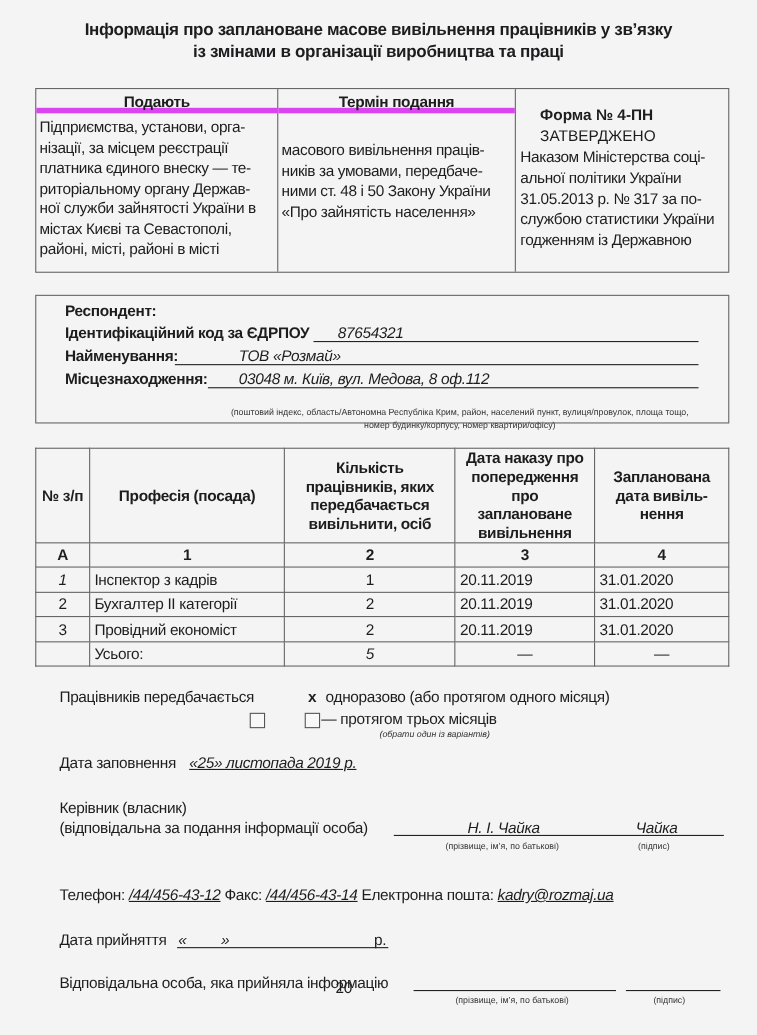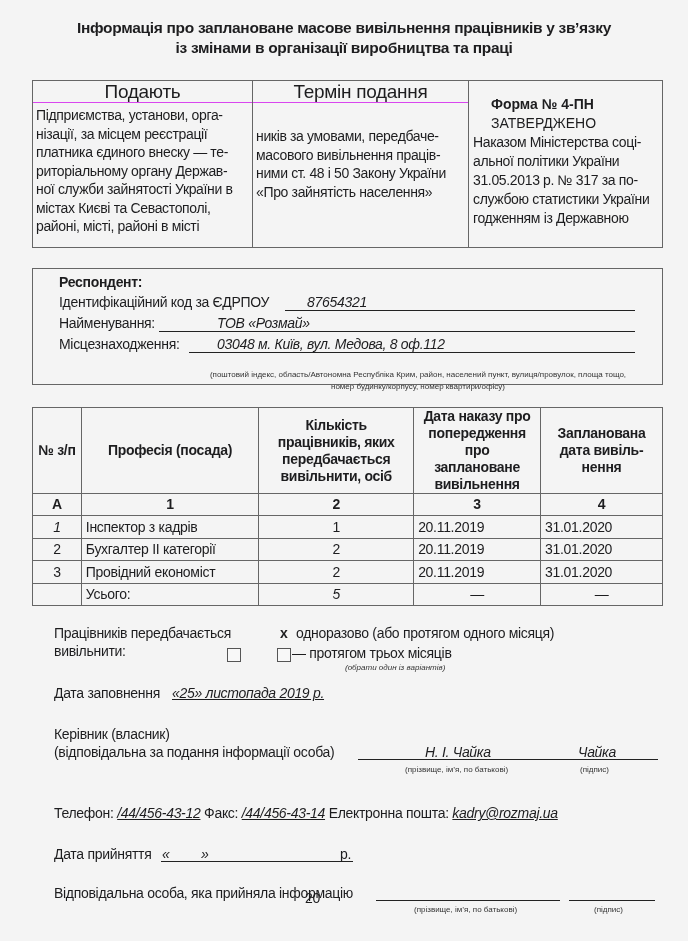--- a/index.html
+++ b/index.html
@@ -7,31 +7,31 @@
   body { font-family: "Liberation Sans", sans-serif; color: #1d1d1f; position: relative; font-size: 14px; }
 
   .title { position: absolute; left: 0; top: 18px; width: 688px; text-align: center;
     font-weight: bold; font-size: 15.5px; line-height: 20px; letter-spacing: -0.3px; }
 
   
   .tbl1 { position: absolute; left: 32px; top: 80px; width: 631px; height: 168px; border: 1.5px solid #666; }
   .tbl1 .c1 { position: absolute; left: 0; top: 0; width: 220px; height: 100%; border-right: 1px solid #666; }
   .tbl1 .c2 { position: absolute; left: 220px; top: 0; width: 216px; height: 100%; border-right: 1px solid #666; }
   .tbl1 .c3 { position: absolute; left: 436px; top: 0; width: 192px; height: 100%; }
-  .tbl1 .hdr { height: 22px; border-bottom: 1px solid #d946ef; text-align: center; font-weight: normal; font-size: 19px; line-height: 22px; letter-spacing: -0.3px; }
+  .tbl1 .hdr { height: 22px; border-bottom: 5px solid #d946ef; text-align: center; font-weight: bold; font-size: 14px; line-height: 22px; letter-spacing: -0.3px; }
   .tbl1 .body1 { padding: 3px 3px; font-size: 14px; line-height: 18.5px; text-align: justify; letter-spacing: -0.35px; }
   .tbl1 .body2 { padding: 24px 3px 0 3px; font-size: 14px; line-height: 18.5px; text-align: justify; letter-spacing: -0.35px; }
   .tbl1 .form-no { font-weight: bold; padding-left: 22px; margin-top: 14px; font-size: 14px; line-height: 19px; }
   .tbl1 .approved { padding-left: 22px; font-size: 14px; line-height: 19px; }
   .tbl1 .order { padding: 0 4px; font-size: 14px; line-height: 19px; text-align: justify; letter-spacing: -0.35px; }
 
   
   .resp { position: absolute; left: 32px; top: 268px; width: 631px; height: 117px; border: 1.5px solid #666; }
   .resp .lbl { position: absolute; left: 26px; top: 5px; font-weight: bold; font-size: 14px; letter-spacing: -0.3px; }
-  .resp .row { position: absolute; left: 26px; font-size: 14px; letter-spacing: -0.3px; height: 18px; line-height: 18px; }
+  .resp .row { position: absolute; left: 26px; font-size: 14px; letter-spacing: -0.3px; height: 18px; line-height: 18px; font-weight: bold; }
   .resp .line { position: absolute; border-bottom: 1px solid #222; height: 18px; }
   .resp .val { position: absolute; font-style: italic; font-size: 14px; line-height: 18px; letter-spacing: -0.3px; }
   .resp .note { position: absolute; left: 150px; width: 470px; top: 100px; text-align: center; font-size: 8px; line-height: 12px; color: #333; }
 
   
   .tbl2 { position: absolute; left: 32px; top: 407px; width: 631px; border-collapse: collapse; border: 1.5px solid #666; }
   .tbl2 th, .tbl2 td { border: 1px solid #666; font-size: 14px; letter-spacing: -0.3px; }
   .tbl2 th { font-weight: bold; text-align: center; line-height: 17px; }
   .tbl2 .hrow th { height: 82px; }
   .tbl2 .irow th { height: 22px; font-size: 14px; }
@@ -64,22 +64,22 @@
       <div>платника єдиного внеску — те-</div>
       <div>риторіальному органу Держав-</div>
       <div>ної служби зайнятості України в</div>
       <div>містах Києві та Севастополі,</div>
       <div>районі, місті, районі в місті</div>
     </div>
   </div>
   <div class="c2">
     <div class="hdr">Термін подання</div>
     <div class="body2">
+      <div>масового вивільнення праців-</div>
       <div>ників за умовами, передбаче-</div>
-      <div>масового вивільнення праців-</div>
       <div>ними ст. 48 і 50 Закону України</div>
       <div>«Про зайнятість населення»</div>
     </div>
   </div>
   <div class="c3">
     <div class="form-no">Форма № 4-ПН</div>
     <div class="approved">ЗАТВЕРДЖЕНО</div>
     <div class="order">
       <div>Наказом Міністерства соці-</div>
       <div>альної політики України</div>
@@ -163,21 +163,20 @@
     <td>Усього:</td>
     <td class="c it">5</td>
     <td class="c">—</td>
     <td class="c">—</td>
   </tr>
 </tbody>
   </table>
 
 <div class="txt" style="left:54px; top:624px;">
   <div>Працівників передбачається</div>
-  <div>вивільнити:</div>
 </div>
 <div class="txt" style="left:280px; top:624px; font-weight:bold;">x</div>
 <div class="txt" style="left:296px; top:624px;">одноразово (або протягом одного місяця)</div>
 <div class="chk" style="left:227px; top:648px;"></div>
 <div class="chk" style="left:277px; top:648px;"></div>
 <div class="txt" style="left:292px; top:644px;">— протягом трьох місяців</div>
 <div class="smallit" style="left:345px; top:663px;">(обрати один із варіантів)</div>
 
 <div class="txt" style="left:54px; top:684px;">Дата заповнення</div>
 <div class="txt u" style="left:172px; top:684px;">«25» листопада 2019 р.</div>

